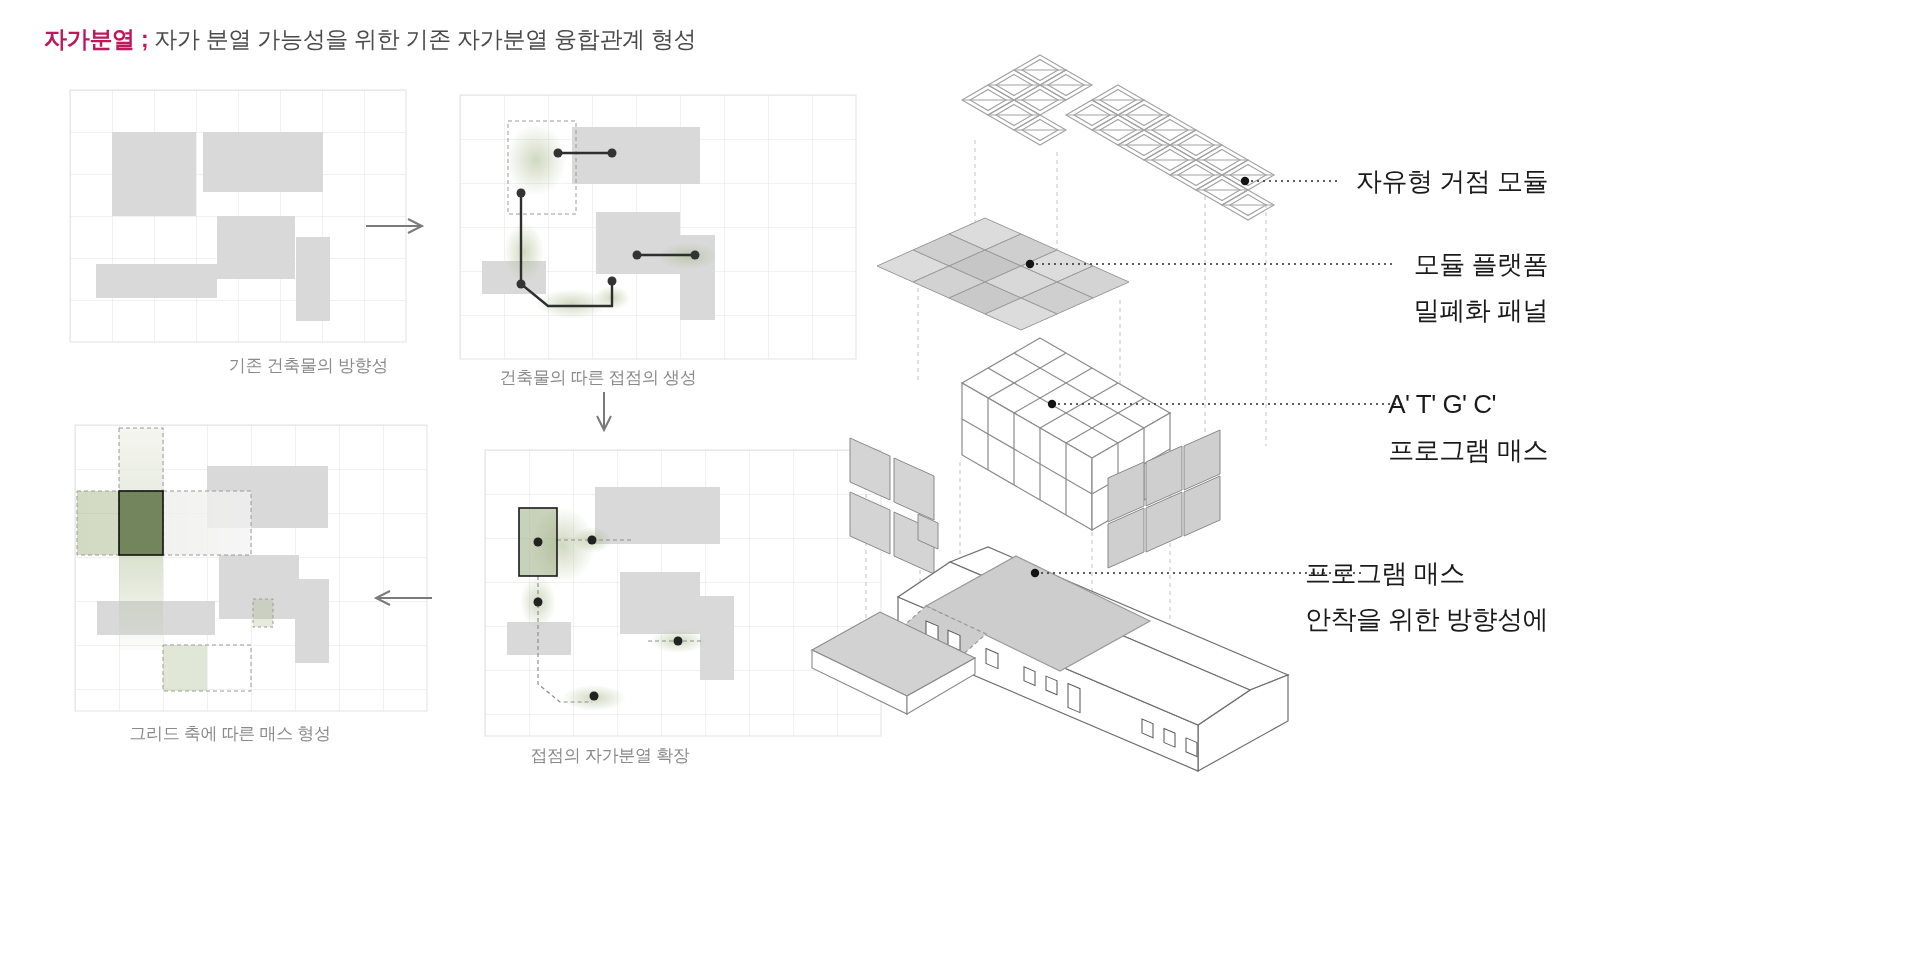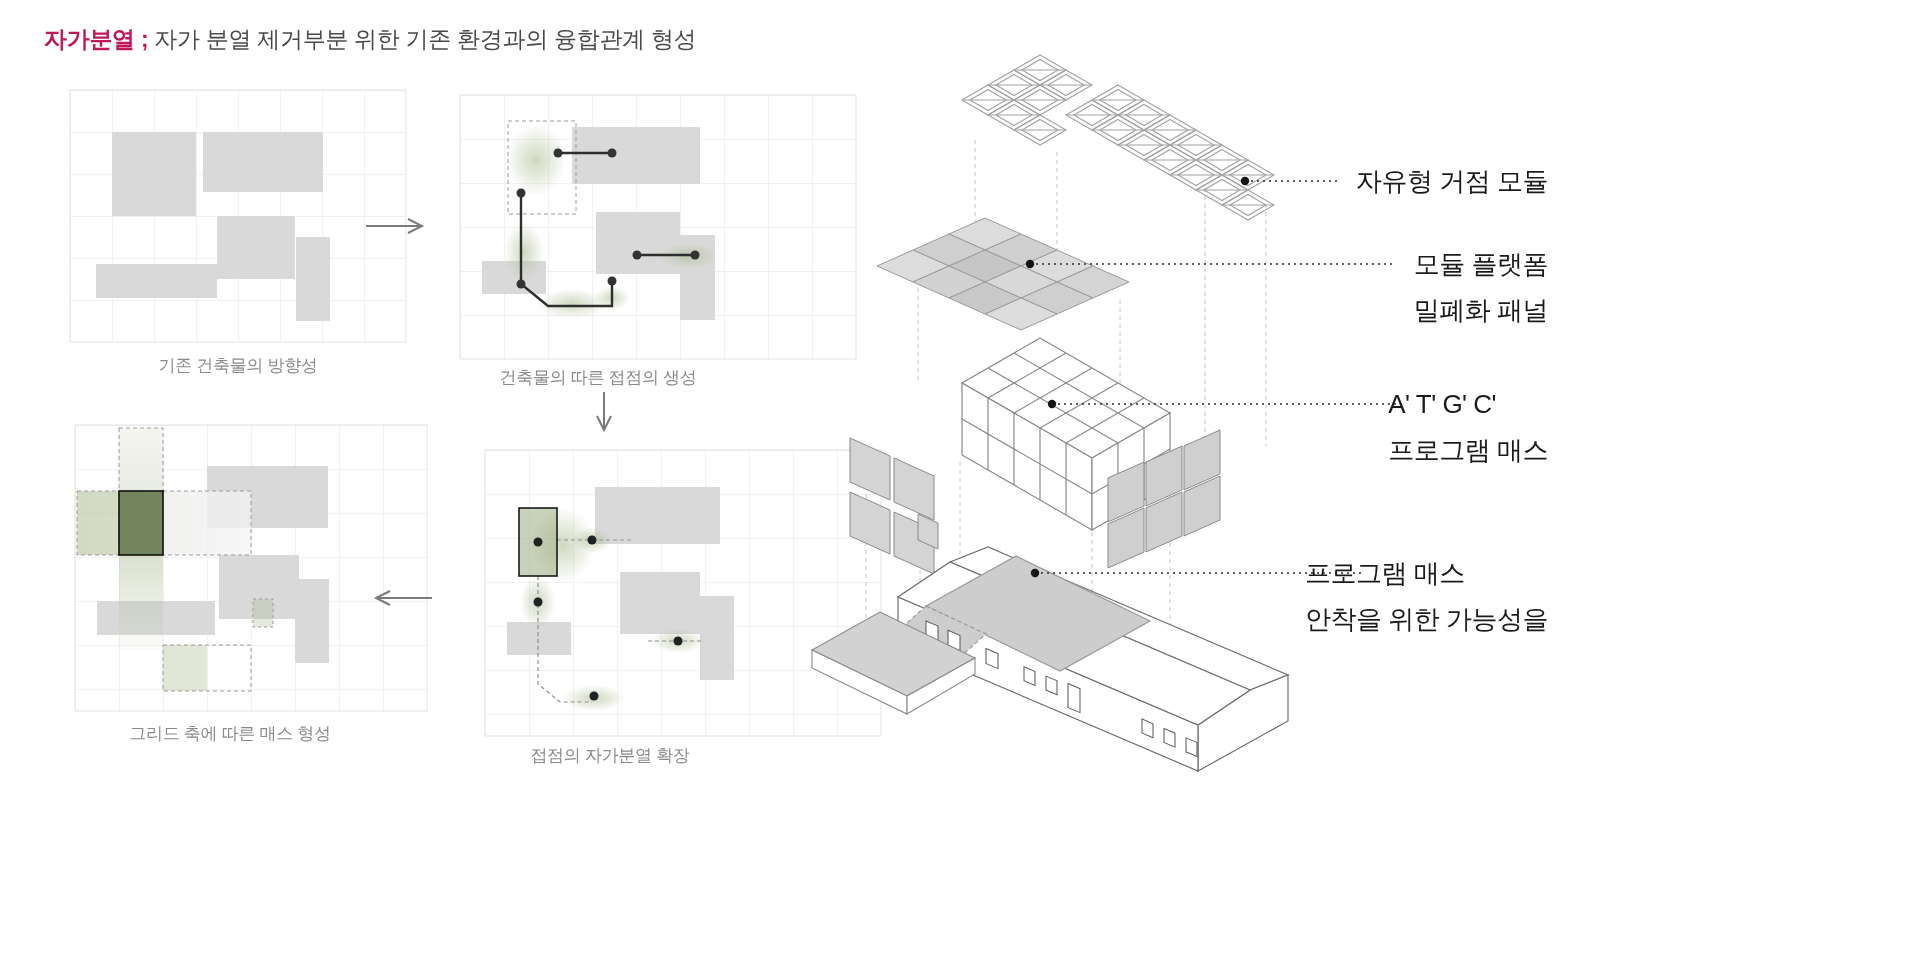--- a/index.html
+++ b/index.html
@@ -291,37 +291,37 @@
   </g>
   <g fill="#141414">
     <circle cx="1245" cy="181" r="4.2"></circle>
     <circle cx="1030" cy="264" r="4.2"></circle>
     <circle cx="1052" cy="404" r="4.2"></circle>
     <circle cx="1035" cy="573" r="4.2"></circle>
   </g>
 </svg>
 
 <div class="title">
-  <span class="t-em">자가분열 ;</span><span class="t-rest">자가 분열 제거부분 위한 기존 환경과의 융합관계 형성</span>
-</div>
-
-<div class="cap" style="left:88px;top:354px;width:300px;">기존 건축물의 방향성</div>
+  <span class="t-em">자가분열 ;</span><span class="t-rest">자가 분열 가능성을 위한 기존 자가분열 융합관계 형성</span>
+</div>
+
+<div class="cap" style="left:88px;top:354px;width:300px;text-align:right;">기존 건축물의 방향성</div>
 <div class="cap" style="left:448px;top:366px;width:300px;">건축물의 따른 접점의 생성</div>
 <div class="cap" style="left:80px;top:722px;width:300px;">그리드 축에 따른 매스 형성</div>
 <div class="cap" style="left:460px;top:744px;width:300px;">접점의 자가분열 확장</div>
 
 <div class="axlabel" style="top:158px;">
   <div>자유형 거점 모듈</div>
 </div>
 <div class="axlabel" style="top:241px;">
   <div>모듈 플랫폼</div>
   <div>밀폐화 패널</div>
 </div>
 <div class="axlabel" style="top:381px;margin-left:24px;">
   <div>A' T' G' C'</div>
   <div>프로그램 매스</div>
 </div>
 <div class="axlabel" style="top:550px;">
   <div>프로그램 매스</div>
-  <div>안착을 위한 가능성을</div>
+  <div>안착을 위한 방향성에</div>
 </div>
 
 </div>
 
 </body></html>

